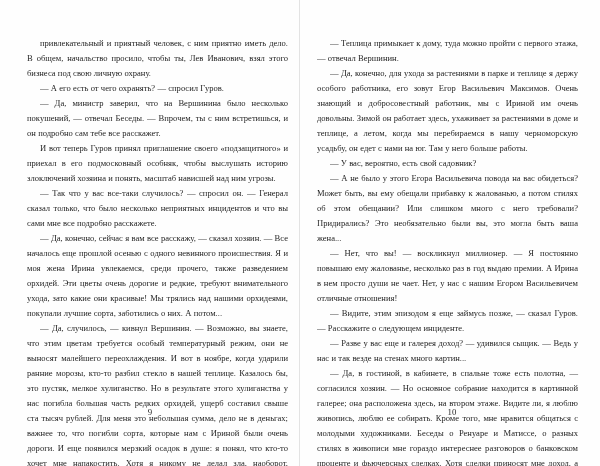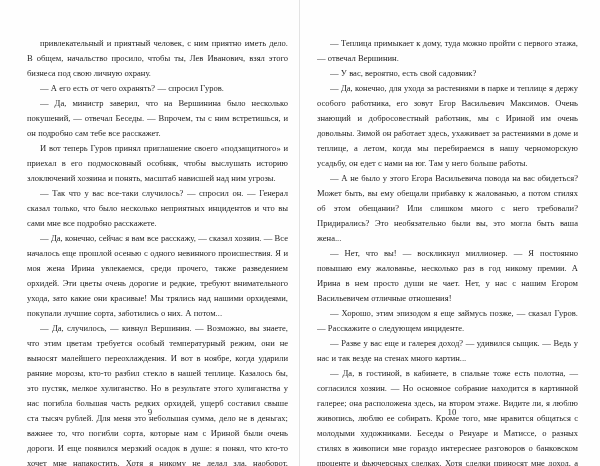--- a/index.html
+++ b/index.html
@@ -93,24 +93,24 @@
       <p>— Скажите, а теплица является частью дома или она стоит отдельно? — спросил Гуров.</p>
     </div>
     <div class="page-folio">9</div>
   </div>
 
   <div id="spine"></div>
 
   <div class="page page-right">
     <div class="textblock">
       <p>— Теплица примыкает к дому, туда можно пройти с первого этажа, — отвечал Вершинин.</p>
+      <p>— Да, конечно, для ухода за растениями в парке и теплице я держу особого работника, его зовут Егор Васильевич Максимов. Очень знающий и добросовестный работник, мы с Ириной им очень довольны. Зимой он работает здесь, ухаживает за растениями в доме и теплице, а летом, когда мы перебираемся в нашу черноморскую усадьбу, он едет с нами на юг. Там у него больше работы.</p>
       <p>— У вас, вероятно, есть свой садовник?</p>
-      <p>— Да, конечно, для ухода за растениями в парке и теплице я держу особого работника, его зовут Егор Васильевич Максимов. Очень знающий и добросовестный работник, мы с Ириной им очень довольны. Зимой он работает здесь, ухаживает за растениями в доме и теплице, а летом, когда мы перебираемся в нашу черноморскую усадьбу, он едет с нами на юг. Там у него больше работы.</p>
       <p>— А не было у этого Егора Васильевича повода на вас обидеться? Может быть, вы ему обещали прибавку к жалованью, а потом стилях об этом обещании? Или слишком много с него требовали? Придирались? Это необязательно были вы, это могла быть ваша жена...</p>
-      <p>— Нет, что вы! — воскликнул миллионер. — Я постоянно повышаю ему жалованье, несколько раз в год никому премии. А Ирина в нем просто души не чает. Нет, у нас с нашим Егором Васильевичем отличные отношения!</p>
-      <p>— Хорошо, этим эпизодом я еще займусь позже, — сказал Гуров. — Расскажите о следующем инциденте.</p>
+      <p>— Нет, что вы! — воскликнул миллионер. — Я постоянно повышаю ему жалованье, несколько раз в год выдаю премии. А Ирина в нем просто души не чает. Нет, у нас с нашим Егором Васильевичем отличные отношения!</p>
+      <p>— Видите, этим эпизодом я еще займусь позже, — сказал Гуров. — Расскажите о следующем инциденте.</p>
       <p>— Разве у вас еще и галерея доход? — удивился сыщик. — Ведь у нас и так везде на стенах много картин...</p>
       <p>— Да, в гостиной, в кабинете, в спальне тоже есть полотна, — согласился хозяин. — Но основное собрание находится в картинной галерее; она расположена здесь, на втором этаже. Видите ли, я люблю живопись, люблю ее собирать. Кроме того, мне нравится общаться с молодыми художниками. Беседы о Ренуаре и Матиссе, о разных стилях в живописи мне гораздо интереснее разговоров о банковском проценте и фьючерсных сделках. Хотя сделки приносят мне доход, а общение с художниками, наоборот, сокращает мои капи-</p>
     </div>
     <div class="page-folio">10</div>
   </div>
 
 </div>
 
 </body></html>

